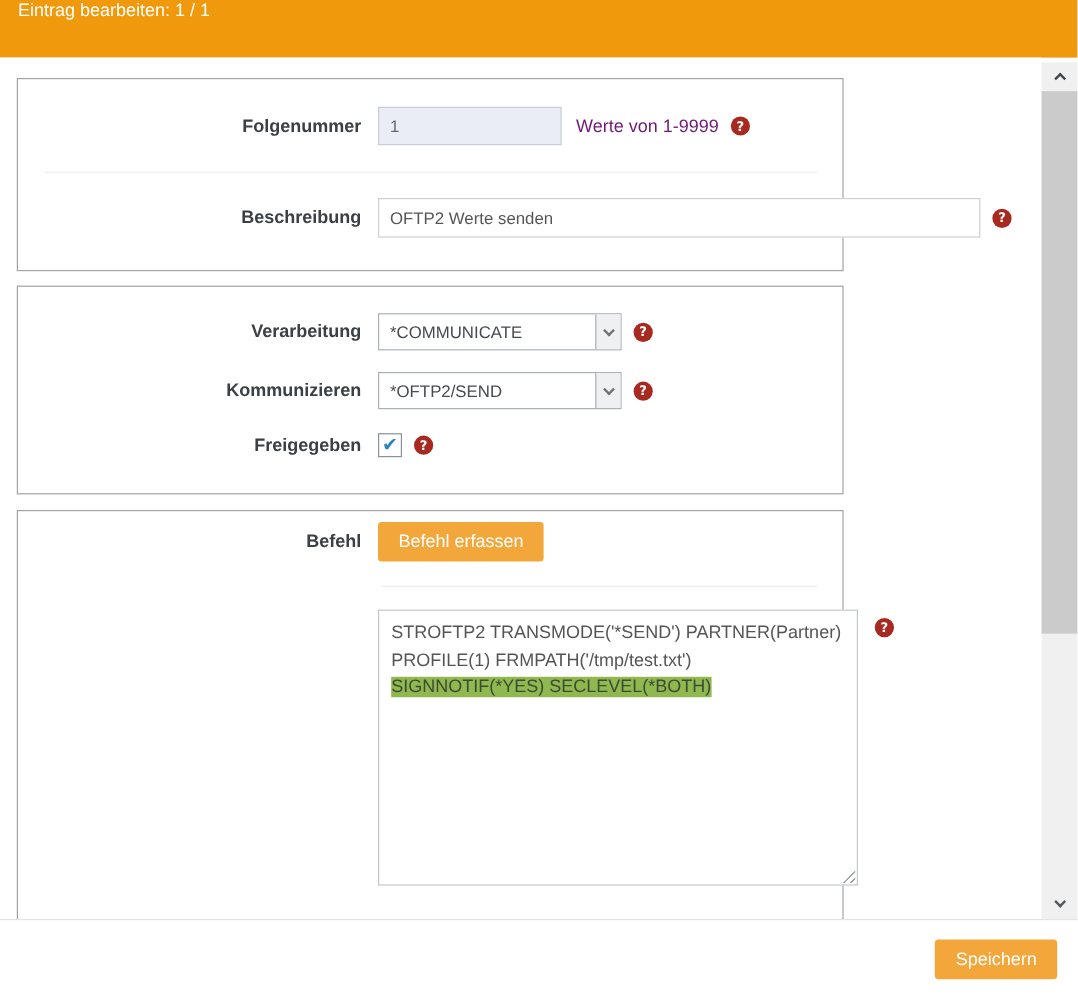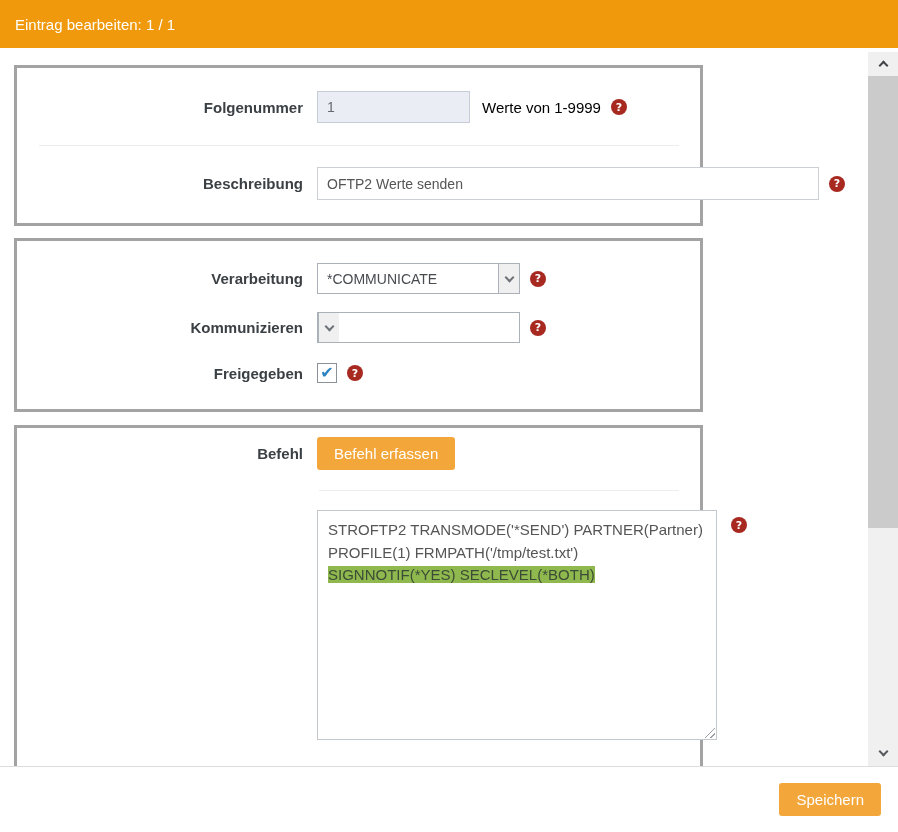--- a/index.html
+++ b/index.html
@@ -8,32 +8,32 @@
     font-family:"Liberation Sans", sans-serif;
     background:#ffffff;
     position:relative;
     color:#3b4045;
   }
 
   
   .modal-header {
     position:absolute; top:0; left:0; width:898px; height:48px;
     background:#f0990d; color:#ffffff;
-    display:flex; align-items:center; padding-left:15px;
+    display:flex; align-items:flex-start; padding-left:15px;
     font-size:15px;
   }
 
   
   .viewport {
     position:absolute; top:48px; left:0; width:868px; height:718px;
     background:#ffffff; overflow:hidden;
   }
   .panel {
     position:absolute; left:14px; width:689px;
-    border:3px solid #a3a3a3; background:#ffffff;
+    border:1px solid #a3a3a3; background:#ffffff;
   }
   .panel-1 { top:17px;  height:161px; }
   .panel-2 { top:190px; height:174px; }
   .panel-3 { top:377px; height:380px; }
 
   .form-row { display:flex; align-items:center; }
   .flabel {
     flex:0 0 286px; text-align:right;
     font-weight:bold; font-size:15px; color:#3b4045;
   }
@@ -44,21 +44,21 @@
     background:#eaeef4; border:1px solid #c6ccd8;
     display:flex; align-items:center; padding-left:9px;
     font-size:14px; color:#666a70;
   }
   .input-text {
     width:502px; height:33px;
     background:#ffffff; border:1px solid #ccd0d4;
     display:flex; align-items:center; padding-left:9px;
     font-size:14px; color:#555555;
   }
-  .hint { margin-left:12px; font-size:15px; color:#000000; }
+  .hint { margin-left:12px; font-size:15px; color:#701a75; }
 
   .help {
     width:16px; height:16px; border-radius:50%;
     background:#a72920; color:#ffffff;
     font-size:11px; font-weight:bold;
     display:flex; align-items:center; justify-content:center;
     margin-left:10px; flex:0 0 auto;
     font-family:"DejaVu Sans", sans-serif;
   }
 
@@ -190,20 +190,21 @@
             </div>
         </div>
         <span class="help">?</span>
       </div>
     </div>
 
     <div class="form-row row-pad-2b">
       <div class="flabel">Kommunizieren</div>
       <div class="ctrl">
         <div class="select">
+          <div class="val">*OFTP2/SEND</div>
           <div class="arrow">
               <div class="chev"></div>
             </div>
         </div>
         <span class="help">?</span>
       </div>
     </div>
 
     <div class="form-row row-pad-2c">
       <div class="flabel">Freigegeben</div>

